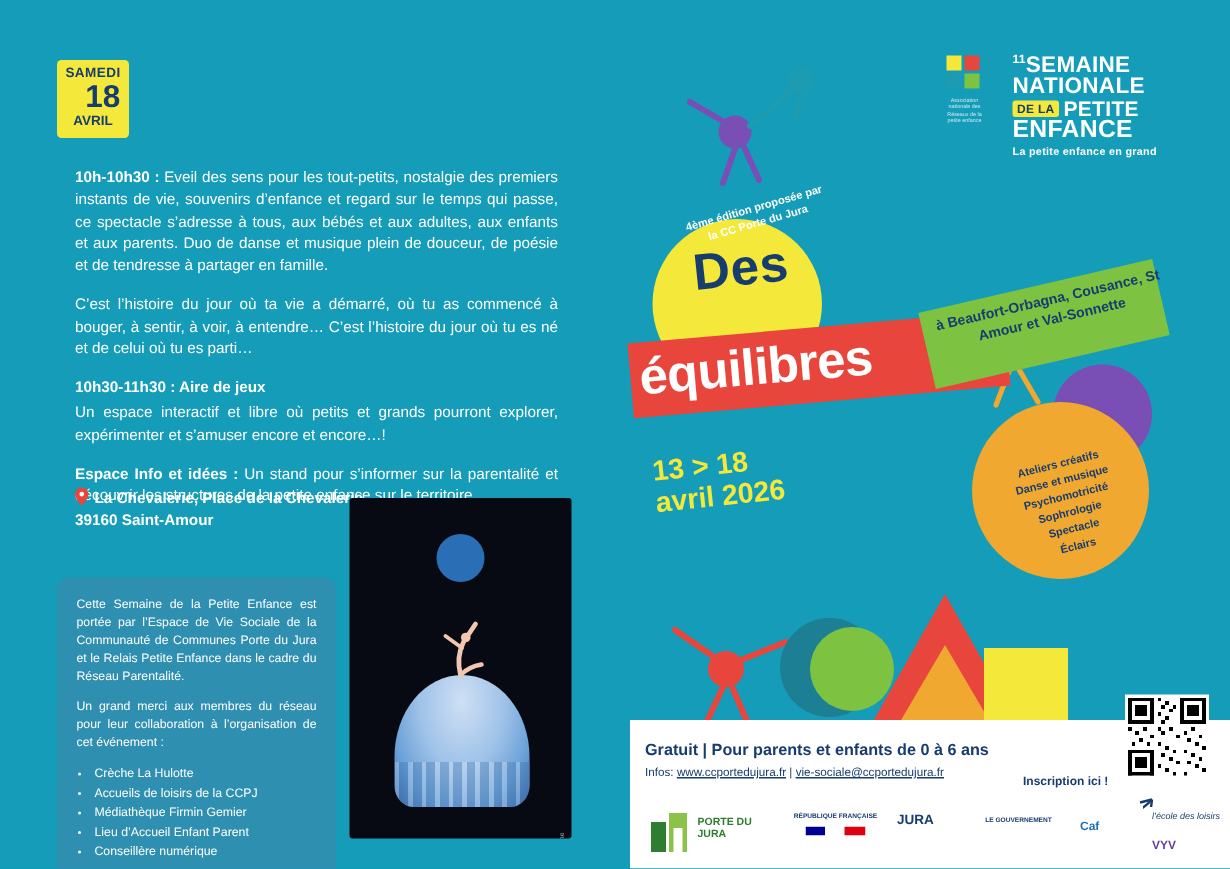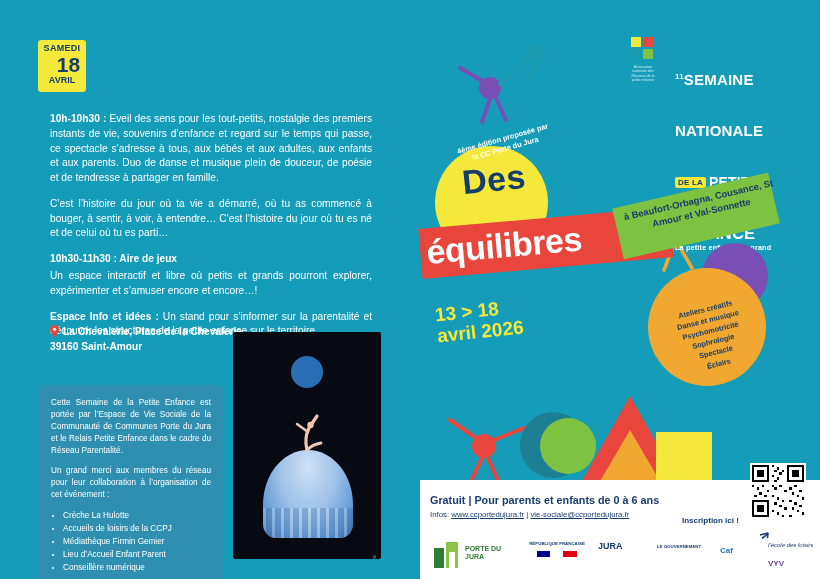--- a/index.html
+++ b/index.html
@@ -71,21 +71,21 @@
   }
   .photo .credit{
     position:absolute;right:4px;bottom:4px;font-size:4.6px;color:#9aa6b5;
     transform:rotate(-90deg);transform-origin:100% 100%;
   }
 
   
   .right{position:absolute;left:420px;top:0;width:400px;height:579px;}
 
   .snpe-logo{position:absolute;left:255px;top:36px;width:130px;}
-  .snpe-logo .t{color:#fff;font-weight:bold;line-height:.95;letter-spacing:.2px;margin-top:37px;}
+  .snpe-logo .t{color:#fff;font-weight:bold;line-height:.95;letter-spacing:.2px;}
   .snpe-logo .r1{font-size:15px;}
   .snpe-logo .r2{font-size:15px;}
   .snpe-logo .r3{font-size:14px;}
   .snpe-logo .r4{font-size:16.5px;}
   .snpe-logo .r5{font-size:7.2px;font-weight:bold;margin-top:4px;}
   .snpe-logo .sup{font-size:8px;vertical-align:super;}
   .dela{
     display:inline-block;background:#f4e93a;color:#173c6e;font-size:8px;font-weight:bold;
     padding:0 3px;border-radius:2px;margin-right:3px;vertical-align:2px;line-height:11px;
   }

